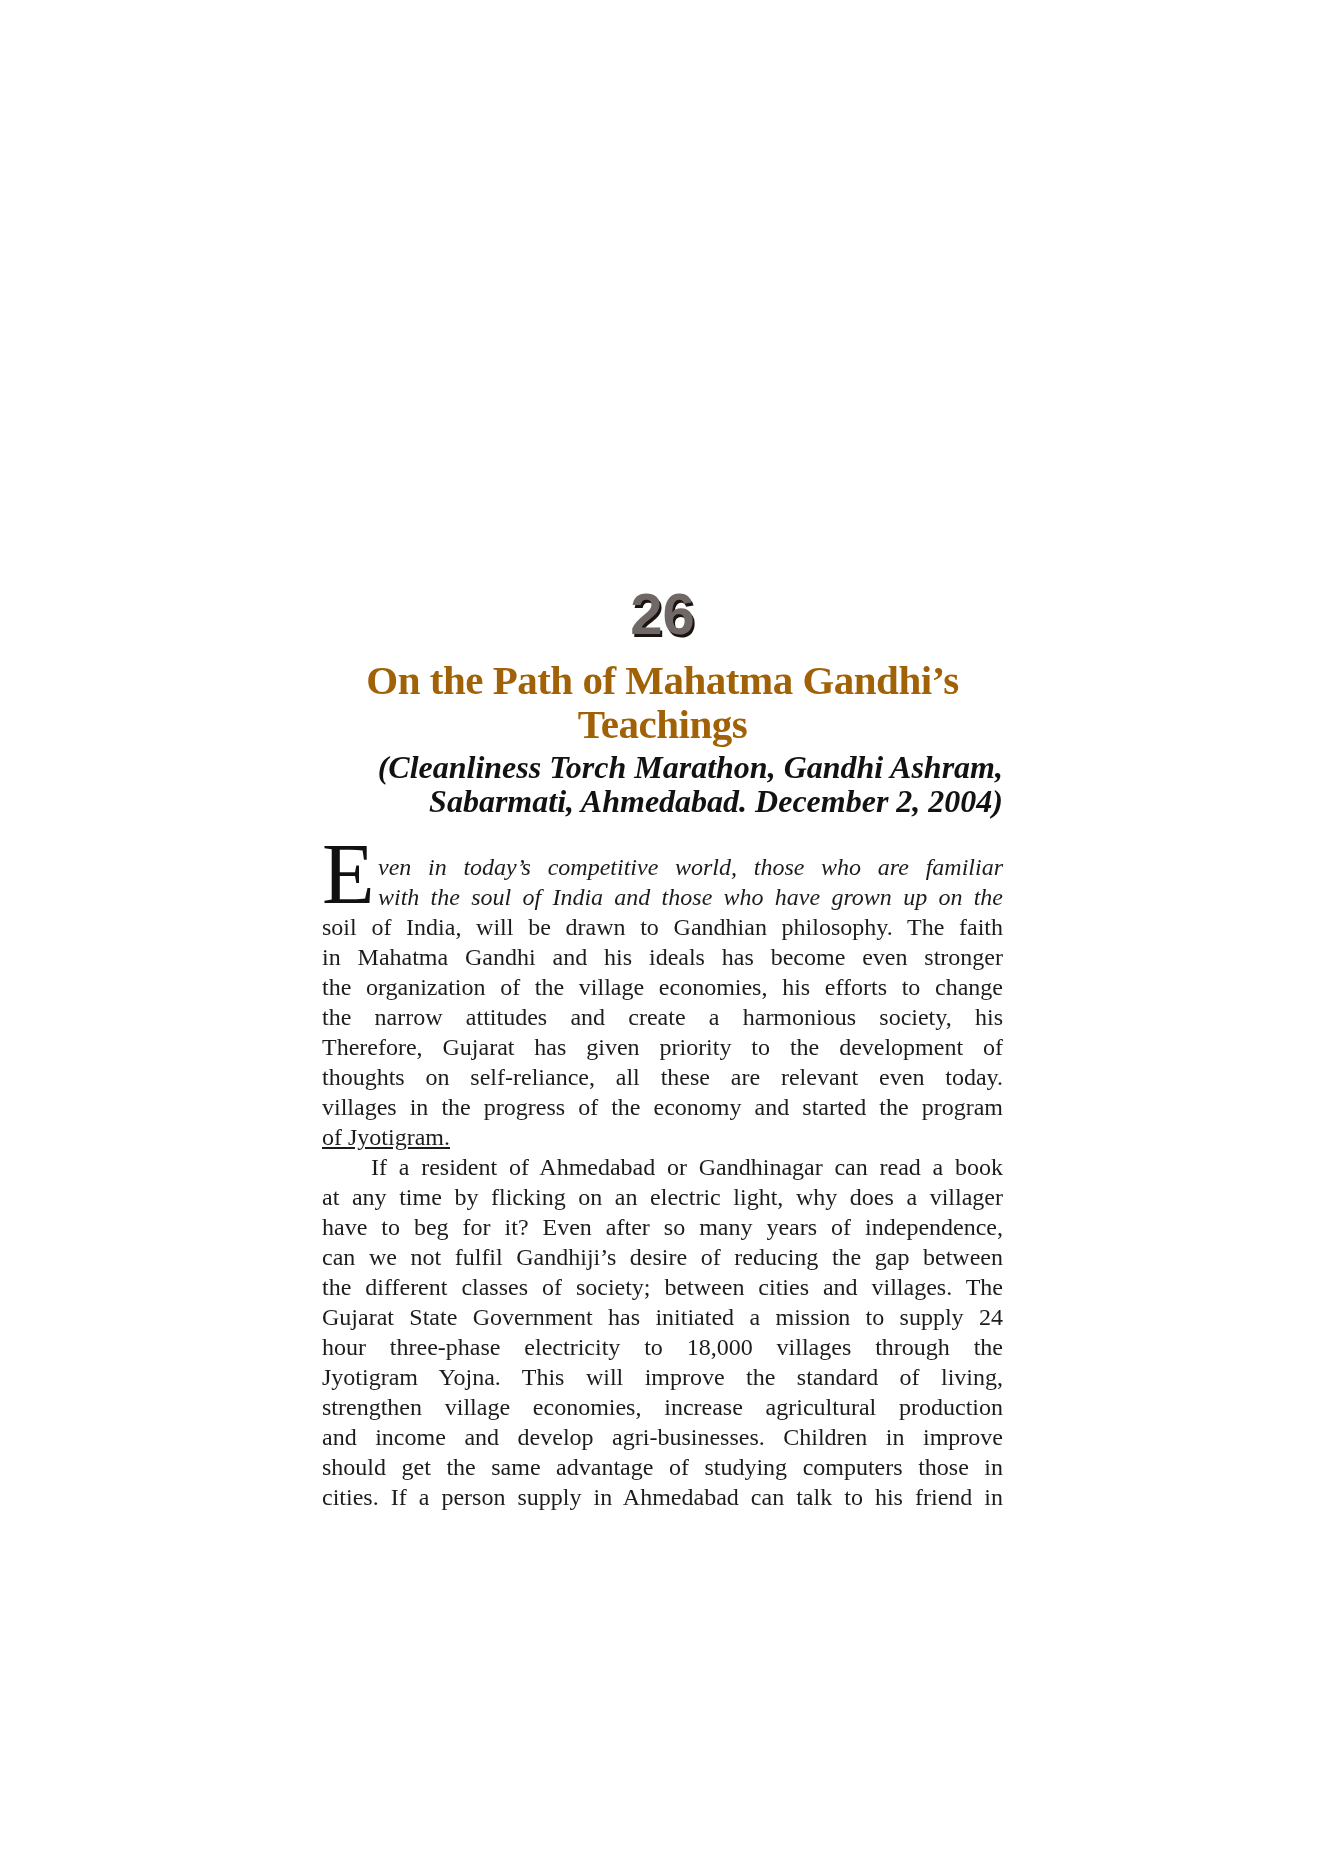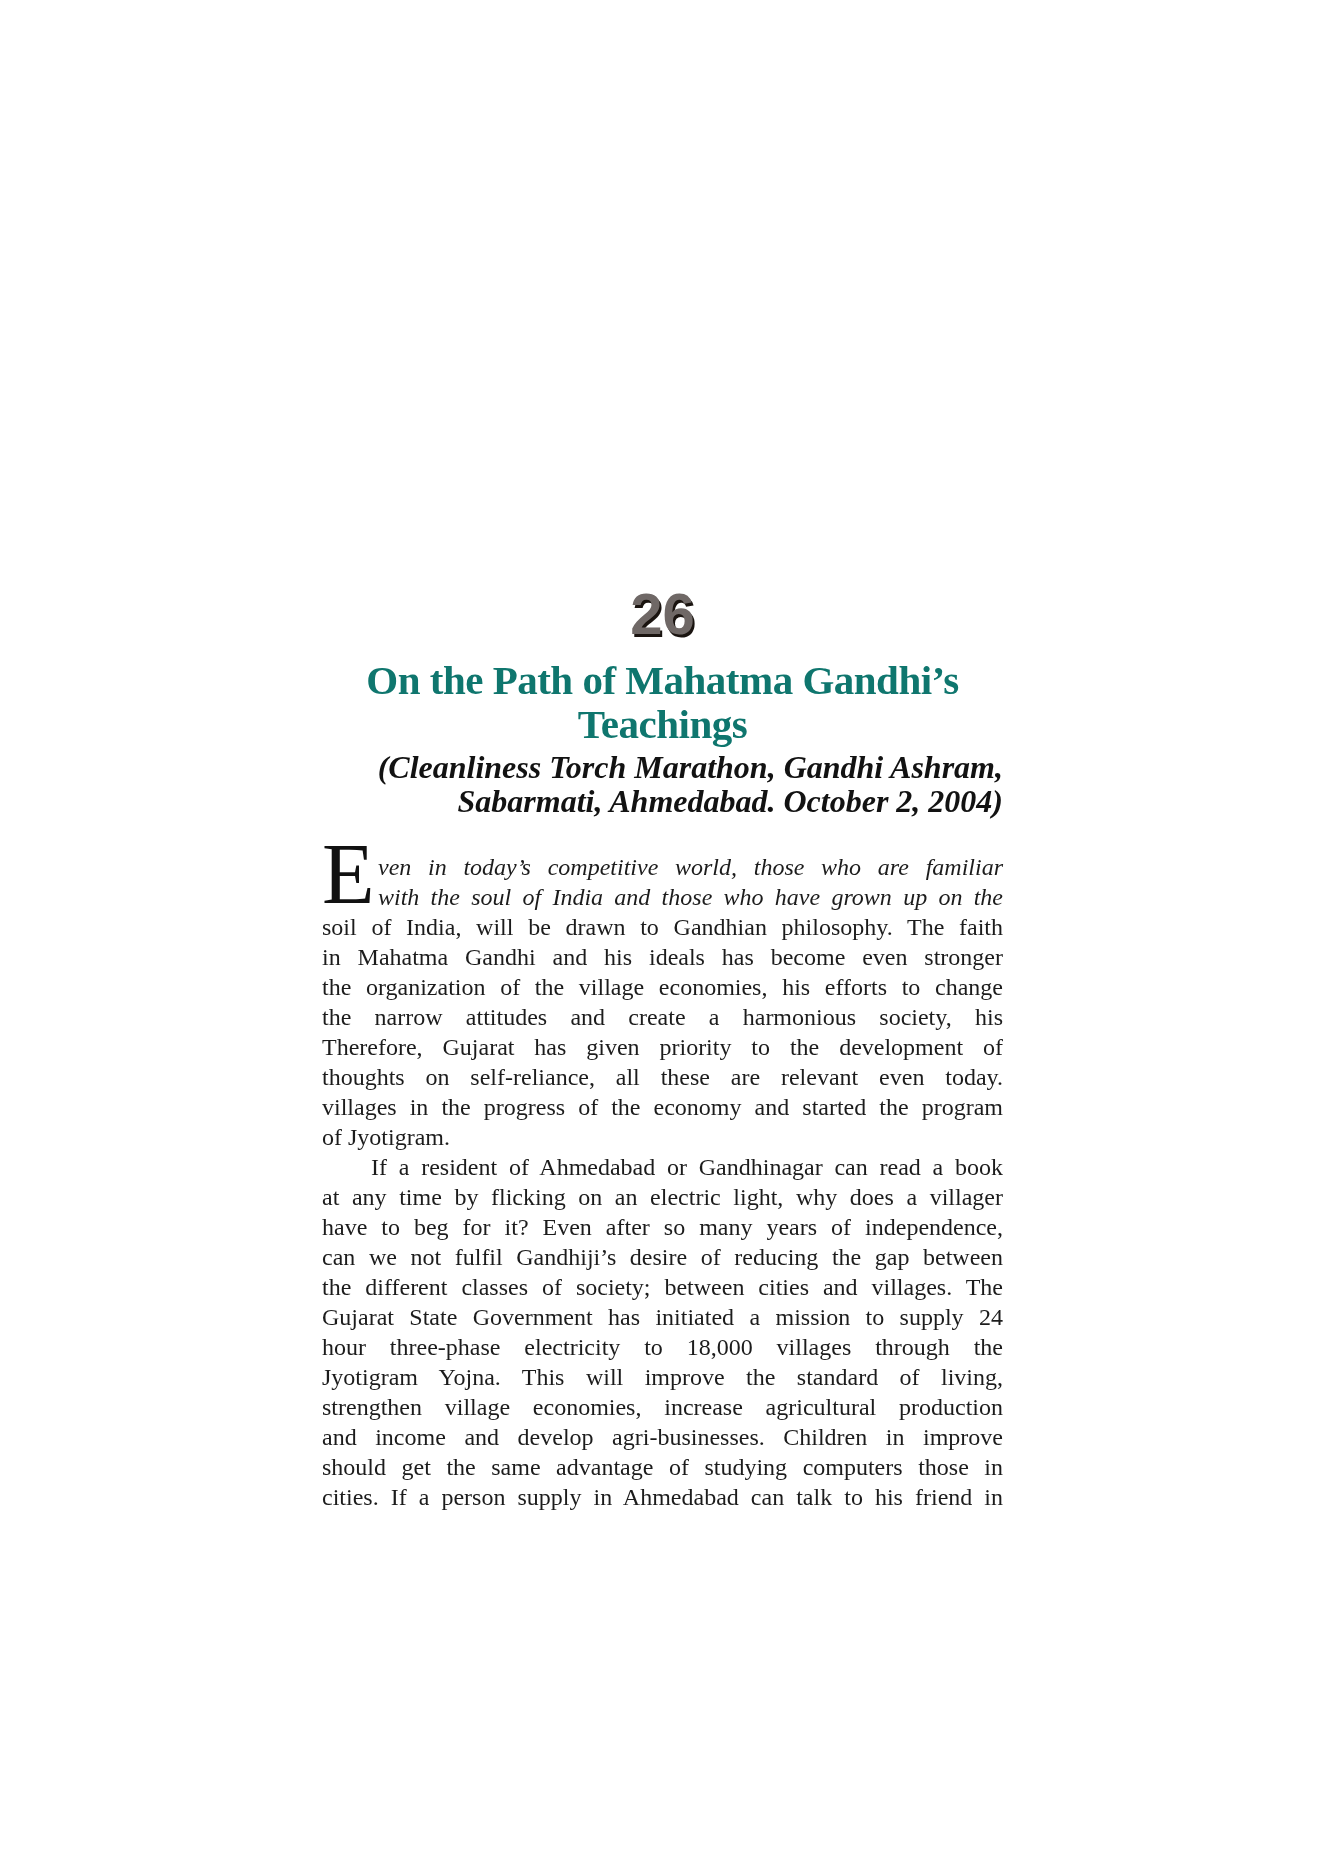--- a/index.html
+++ b/index.html
@@ -32,21 +32,21 @@
     text-shadow: 2px 3px 0 var(--chapter-shadow, #1a1410);
     letter-spacing: 0px;
   }
   .title {
     margin: 14px 0 0 0;
     text-align: center;
     font-family: "Liberation Serif", serif;
     font-weight: 700;
     font-size: 41px;
     line-height: 44px;
-    color: #0f766e;
+    color: #a16207;
     letter-spacing: -0.5px;
   }
   .title .t-line { display: block; }
   .subtitle {
     margin-top: 4px;
     text-align: right;
     font-family: "Liberation Serif", serif;
     font-weight: 700;
     font-style: italic;
     font-size: 32px;
@@ -64,21 +64,21 @@
   .line {
     text-align: justify;
     text-align-last: justify;
     -moz-text-align-last: justify;
     hyphens: none;
   }
   
   #para1 .line:nth-child(1),
   #para1 .line:nth-child(2) { padding-left: 56px; font-style: italic; }
   
-  #para1 .line:last-child { text-align-last: left; -moz-text-align-last: left; }
+  #para1 .line:last-child { text-align-last: left; text-decoration: underline; -moz-text-align-last: left; }
   
   #para2 .line:first-child { text-indent: 49px; }
   .dropcap {
     position: absolute;
     left: 0;
     top: -21px;
     font-size: 86px;
     line-height: 86px;
     font-weight: 400;
     color: #111111;
@@ -92,21 +92,21 @@
 
     <div class="chapter-num">26</div>
 
     <h1 class="title">
       <span class="t-line">On the Path of Mahatma Gandhi’s</span>
       <span class="t-line">Teachings</span>
     </h1>
 
     <div class="subtitle">
       <span class="s-line">(Cleanliness Torch Marathon, Gandhi Ashram,</span>
-      <span class="s-line">Sabarmati, Ahmedabad. October 2, 2004)</span>
+      <span class="s-line">Sabarmati, Ahmedabad. December 2, 2004)</span>
     </div>
 
     <div class="body-text">
 
       <div class="para" id="para1">
         <span class="dropcap">E</span>
         <div>
             <div class="line">ven in today’s competitive world, those who are familiar</div>
             <div class="line">with the soul of India and those who have grown up on the</div>
             <div class="line">soil of India, will be drawn to Gandhian philosophy. The faith</div>

